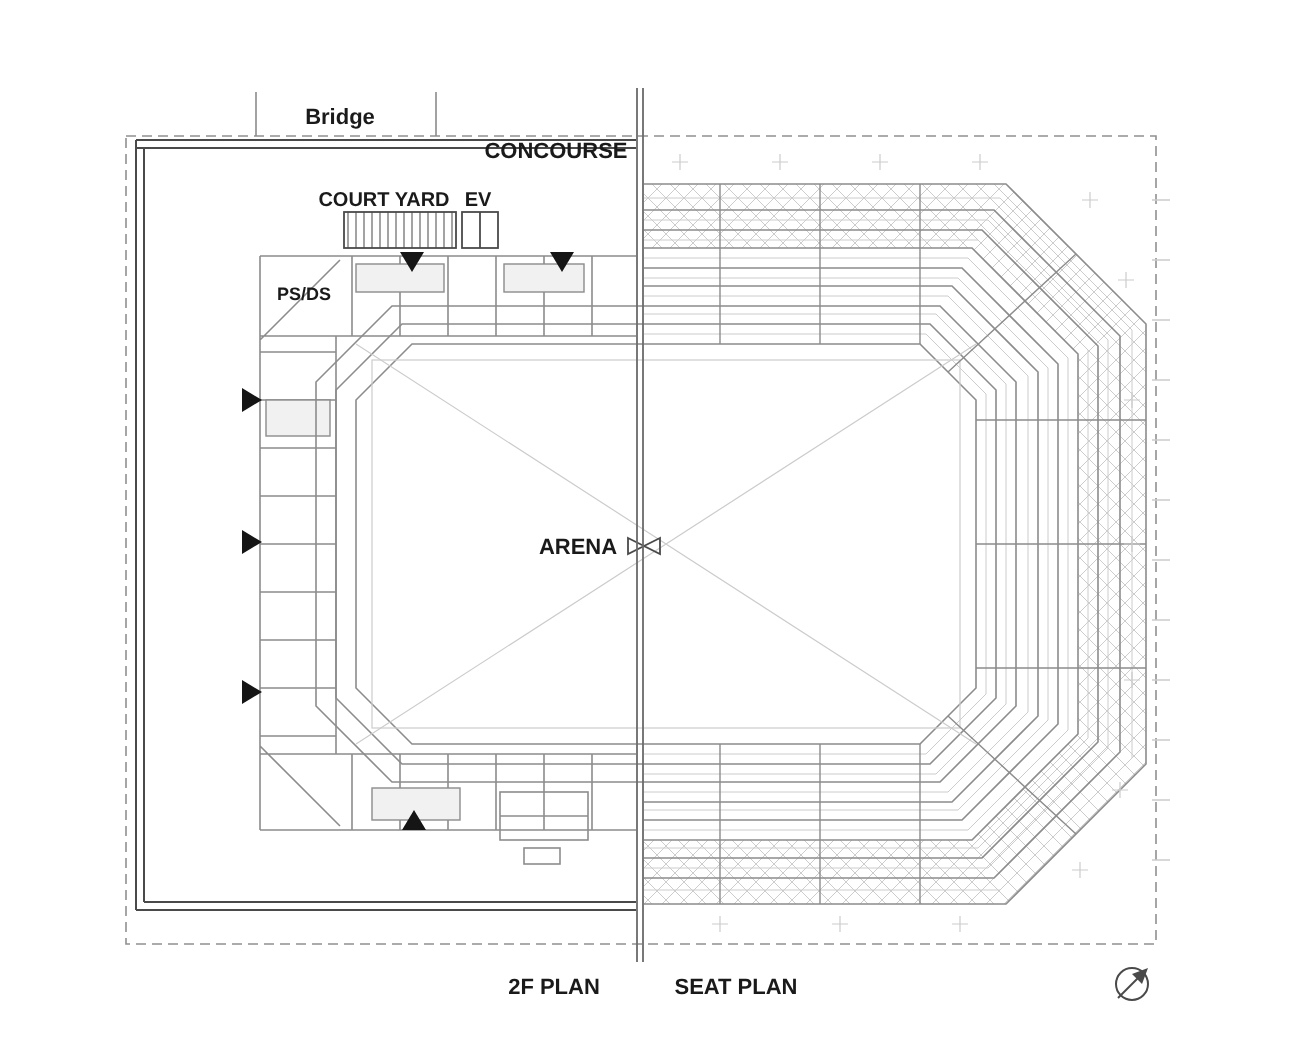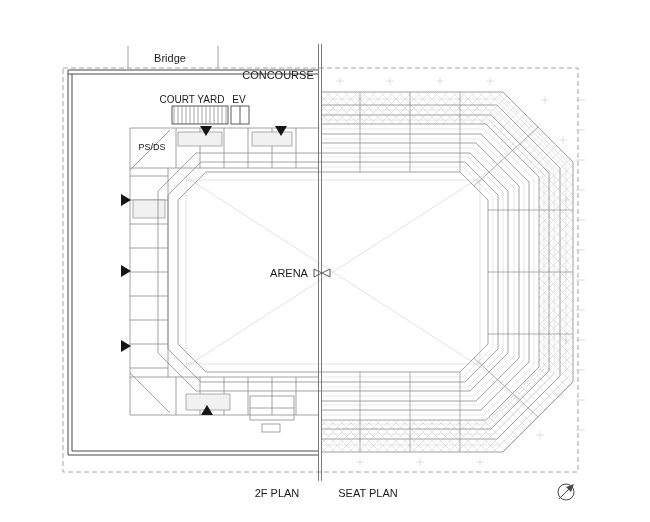--- a/index.html
+++ b/index.html
@@ -7,20 +7,21 @@
     padding: 0;
     background: #ffffff;
     font-family: "Liberation Sans", sans-serif;
   }
   .page {
     position: relative;
     width: 650px;
     height: 522px;
     background: #ffffff;
     overflow: hidden;
+    font-weight: bold;
   }
   svg text {
     font-family: "Liberation Sans", sans-serif;
     fill: #1a1a1a;
   }
 </style>
 </head>
 <body>
 
 <div class="page">

